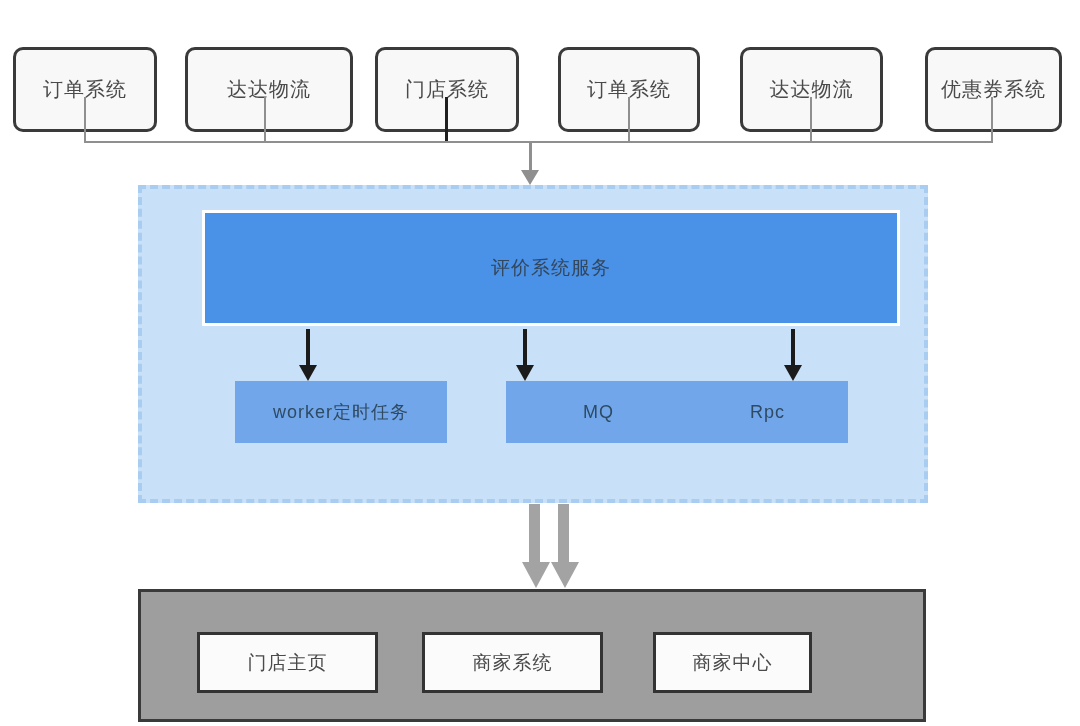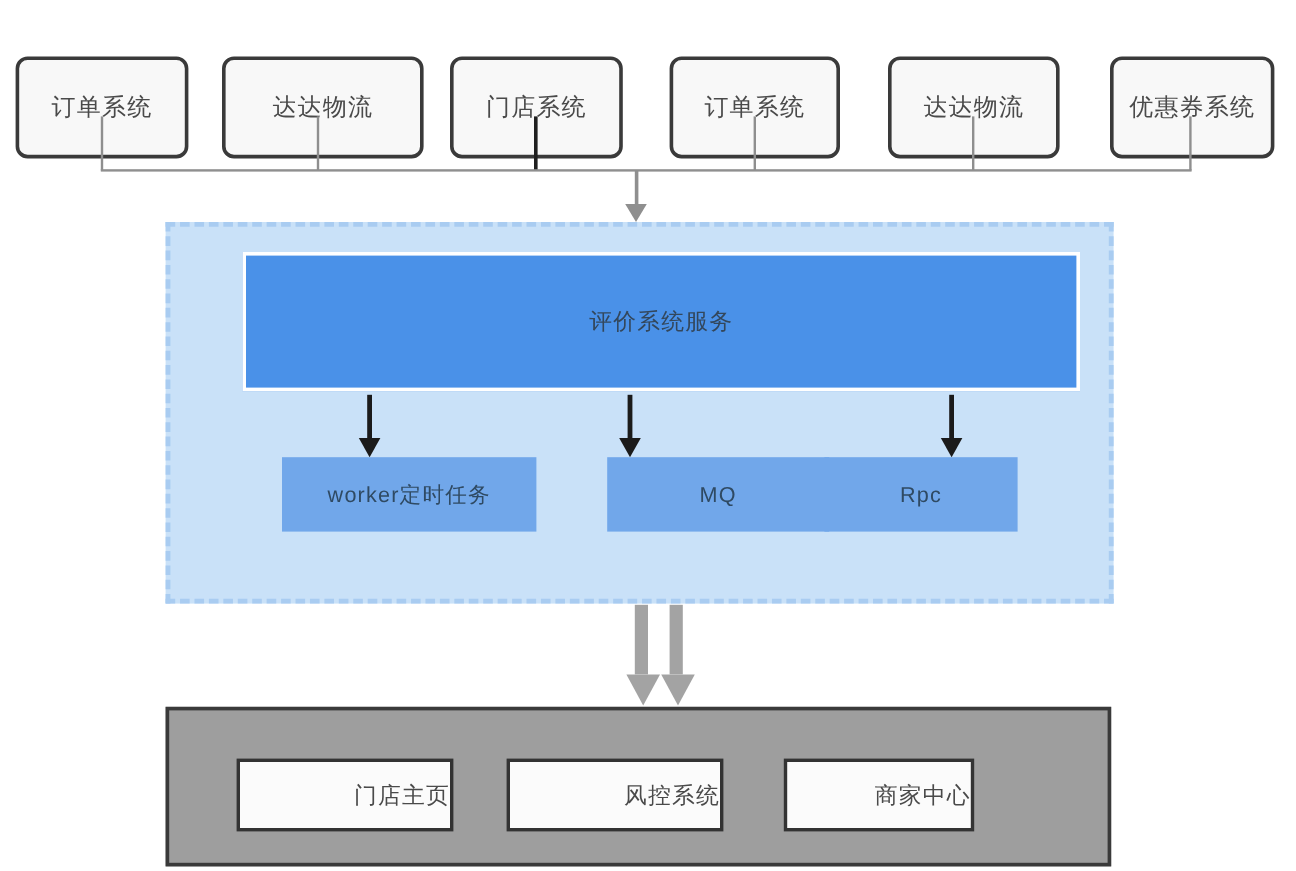--- a/index.html
+++ b/index.html
@@ -42,21 +42,21 @@
     color:#2f4a63;font-size:18px;letter-spacing:1px;
   }
   
   .graypanel{
     position:absolute;left:138px;top:589px;width:788px;height:133px;box-sizing:border-box;
     background:#9e9e9e;border:3px solid #3a3a3a;
   }
   .whitebox{
     position:absolute;top:632px;height:61px;box-sizing:border-box;
     background:#fbfbfb;border:3px solid #333333;
-    display:flex;align-items:center;justify-content:flex-end;
+    display:flex;align-items:center;justify-content:center;
     color:#4a4a4a;font-size:19px;letter-spacing:1px;
   }
 </style>
 </head>
 <body>
 
 <div class="stage">
 
   <div class="sysbox" style="left:13px;width:144px;">
       <span>订单系统</span>
@@ -116,19 +116,19 @@
   <div class="tri-big" style="left:522px;top:562px;"></div>
   <div class="shaft-big" style="left:558px;top:504px;height:58px;"></div>
   <div class="tri-big" style="left:551px;top:562px;"></div>
 
   <div class="graypanel"></div>
 
   <div class="whitebox" style="left:197px;width:181px;">
       <span>门店主页</span>
     </div>
   <div class="whitebox" style="left:422px;width:181px;">
-      <span>风控系统</span>
+      <span>商家系统</span>
     </div>
   <div class="whitebox" style="left:653px;width:159px;">
       <span>商家中心</span>
     </div>
 
 </div>
 
 </body></html>

